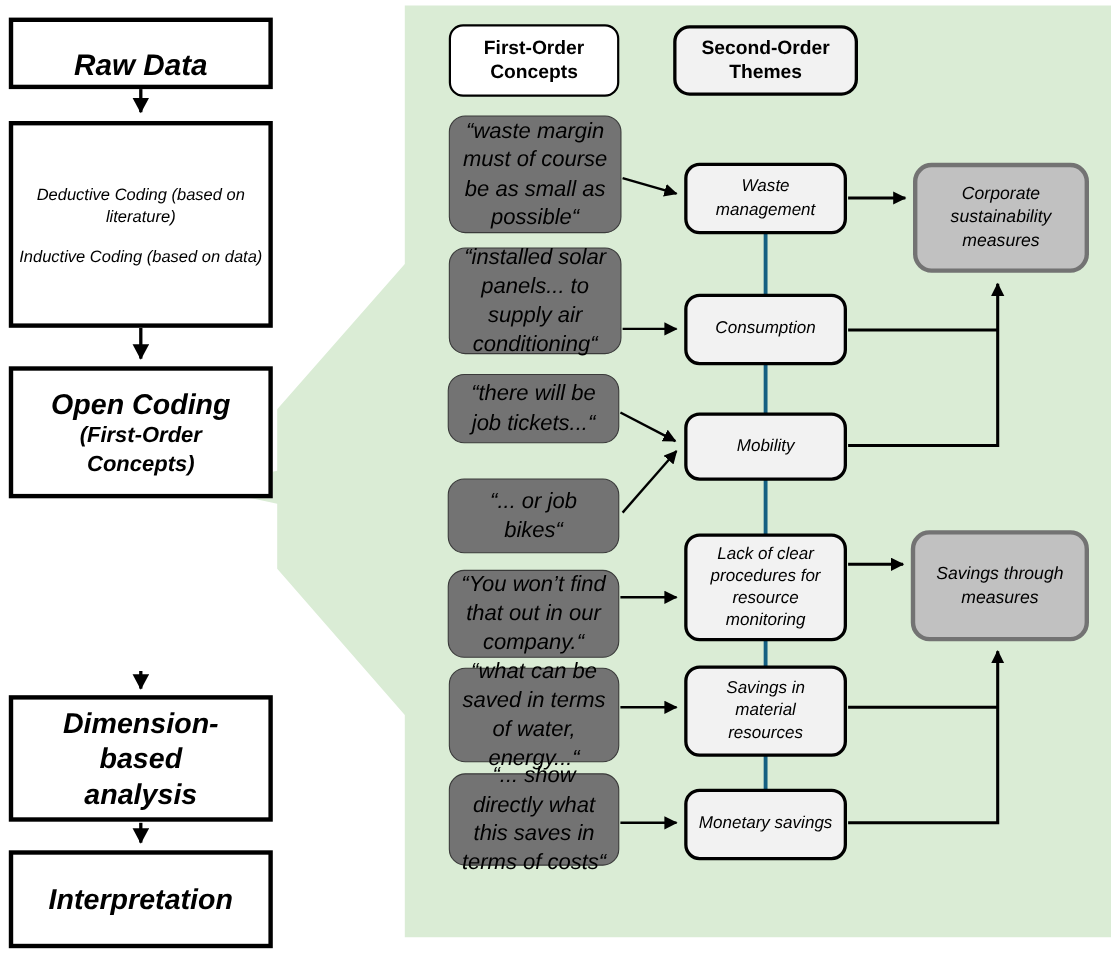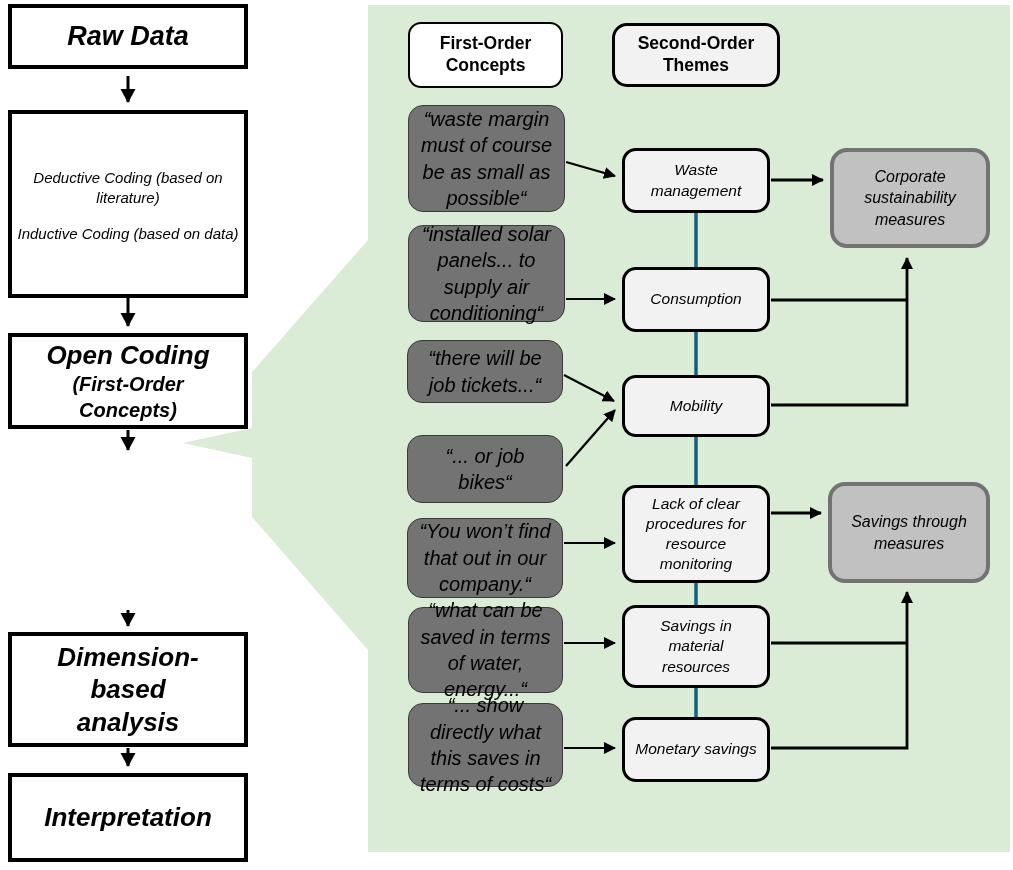--- a/index.html
+++ b/index.html
@@ -74,30 +74,30 @@
     <g stroke="#000" stroke-width="2.8" fill="none">
       <line x1="771" y1="180" x2="823" y2="180" marker-end="url(#ah)"></line>
       <path d="M771,300 L907,300"></path>
       <path d="M771,405 L907,405 L907,258" marker-end="url(#ah)"></path>
       <line x1="771" y1="513" x2="821" y2="513" marker-end="url(#ah)"></line>
       <path d="M771,643 L907,643"></path>
       <path d="M771,748 L907,748 L907,592" marker-end="url(#ah)"></path>
     </g>
   </svg>
 
-  <div class="box flow" style="top:4px;height:65px;">
+  <div class="box flow" style="top:16px;height:65px;justify-content:flex-end;">
     <div class="t">Raw Data</div>
   </div>
 
   <div class="box flow" style="top:110px;height:188px;padding:6px 4px;">
     <div class="sub" style="margin-top:4px;">Deductive Coding (based on literature)</div>
     <div class="sub" style="margin-top:16px;">Inductive Coding (based on data)</div>
   </div>
 
-  <div class="box flow" style="top:333px;height:96px;">
+  <div class="box flow" style="top:333px;height:120px;">
     <div class="t" style="font-size:26px;">Open Coding</div>
     <div class="sub2" style="width:150px;">(First-Order Concepts)</div>
   </div>
 
 
   <div class="box flow" style="top:632px;height:115px;">
     <div class="t" style="font-size:26px;width:175px;">Dimension-based analysis</div>
   </div>
 
   <div class="box flow" style="top:773px;height:89px;">

